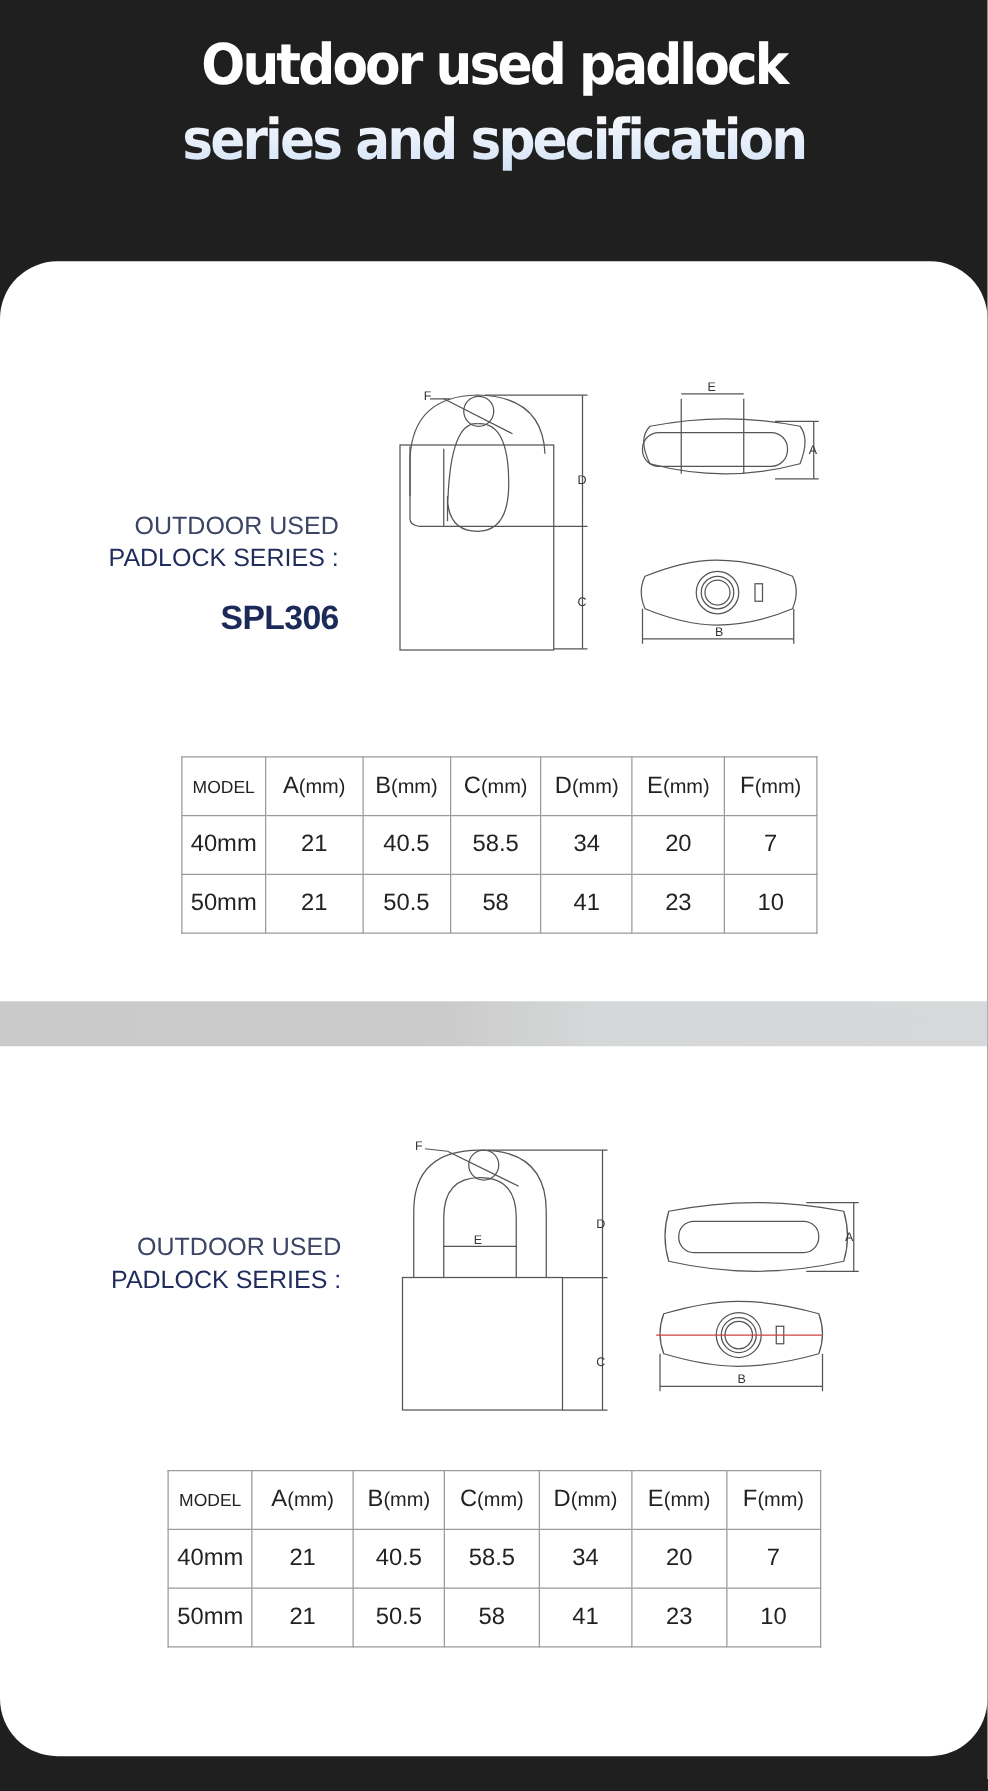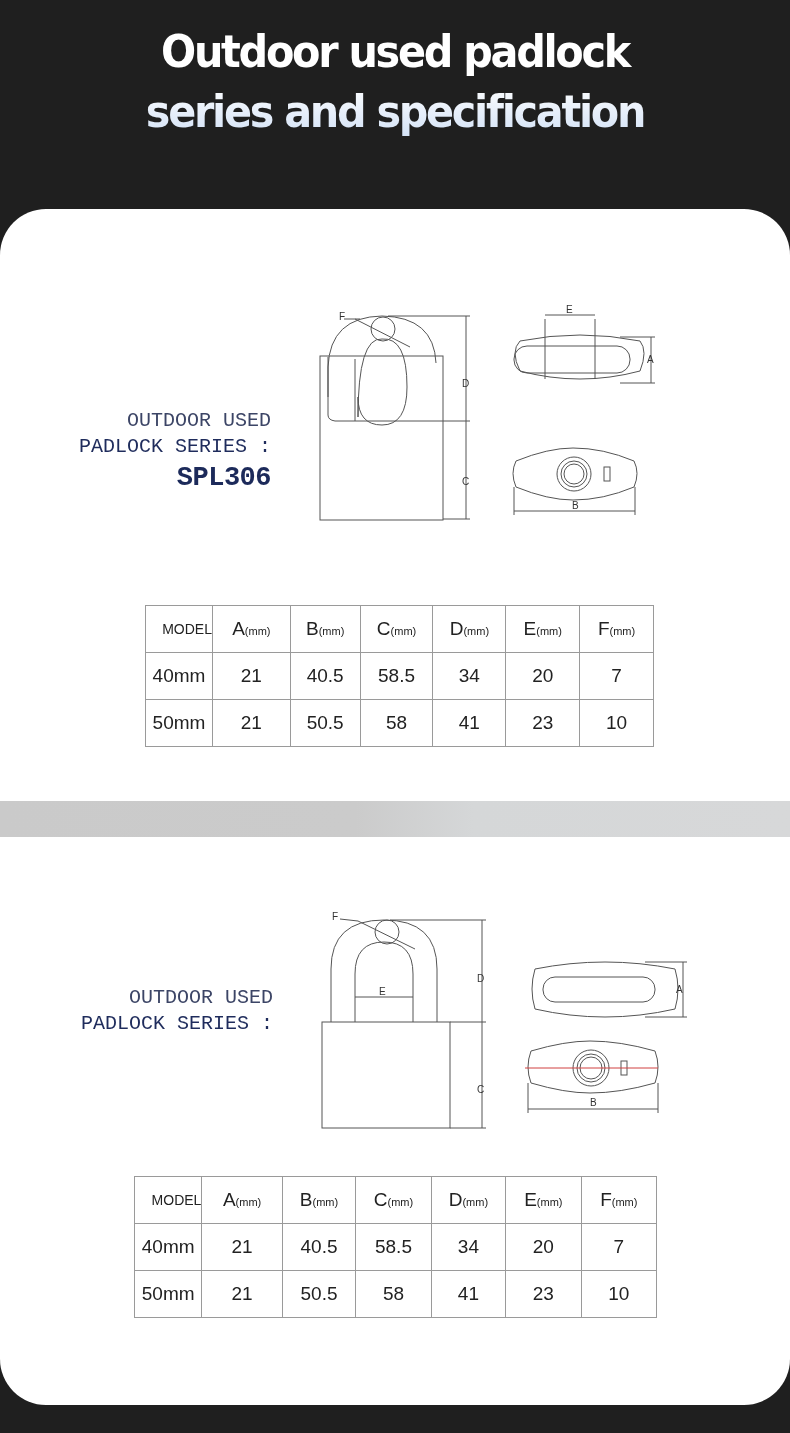--- a/index.html
+++ b/index.html
@@ -37,50 +37,50 @@
     background: #ffffff;
     border-radius: 46px;
     overflow: hidden;
   }
   .band {
     position: absolute; left: 0; top: 592px; width: 790px; height: 36px;
     background: linear-gradient(90deg, #cacaca 0%, #cbcbcb 45%, #d5d7d8 60%, #d7d8d9 100%);
   }
   .series-label {
     position: absolute; text-align: right;
-    font-family: Liberation Mono, monospace;
+    font-family: Liberation Sans, sans-serif;
     color: #3c4566;
   }
   .series-label .l1, .series-label .l2 {
     font-size: 20px; line-height: 26px; display: block; white-space: nowrap;
   }
   .series-label .l2 { color: #1f2c5c; text-align: right; }
   .series-label .code {
     font-size: 27px; font-weight: bold; color: #1c2a5a; display: block;
-    line-height: 36px; letter-spacing: -0.5px;
+    line-height: 36px; letter-spacing: -0.5px; margin-top: 16px;
   }
   svg.drawing { position: absolute; overflow: visible; }
   svg.drawing text { font-family: "Liberation Sans", sans-serif; font-size: 10px; fill: #333; }
   .spec-table {
     position: absolute;
     border-collapse: collapse;
     font-family: "Liberation Sans", sans-serif;
     color: #222;
   }
   .spec-table td {
     border: 1px solid #9a9a9a;
     text-align: center;
     padding: 0;
   }
   .spec-table .hdr td { height: 46px; }
   .spec-table .row td { height: 46px; font-size: 19px; }
-  .spec-table .model-h { font-size: 14px; text-align: right; }
+  .spec-table .model-h { font-size: 14px; }
   .spec-table .model-c { font-size: 14px; }
   .spec-table .dim { font-size: 19px; }
-  .spec-table .unit { font-size: 11px; }
+  .spec-table .unit { font-size: 16px; }
 </style>
 </head>
 <body>
 
 <div class="header">
   <div class="title-line1">Outdoor used padlock</div>
   <div class="title-line2">series and specification</div>
 </div>
 
 <div class="card">

